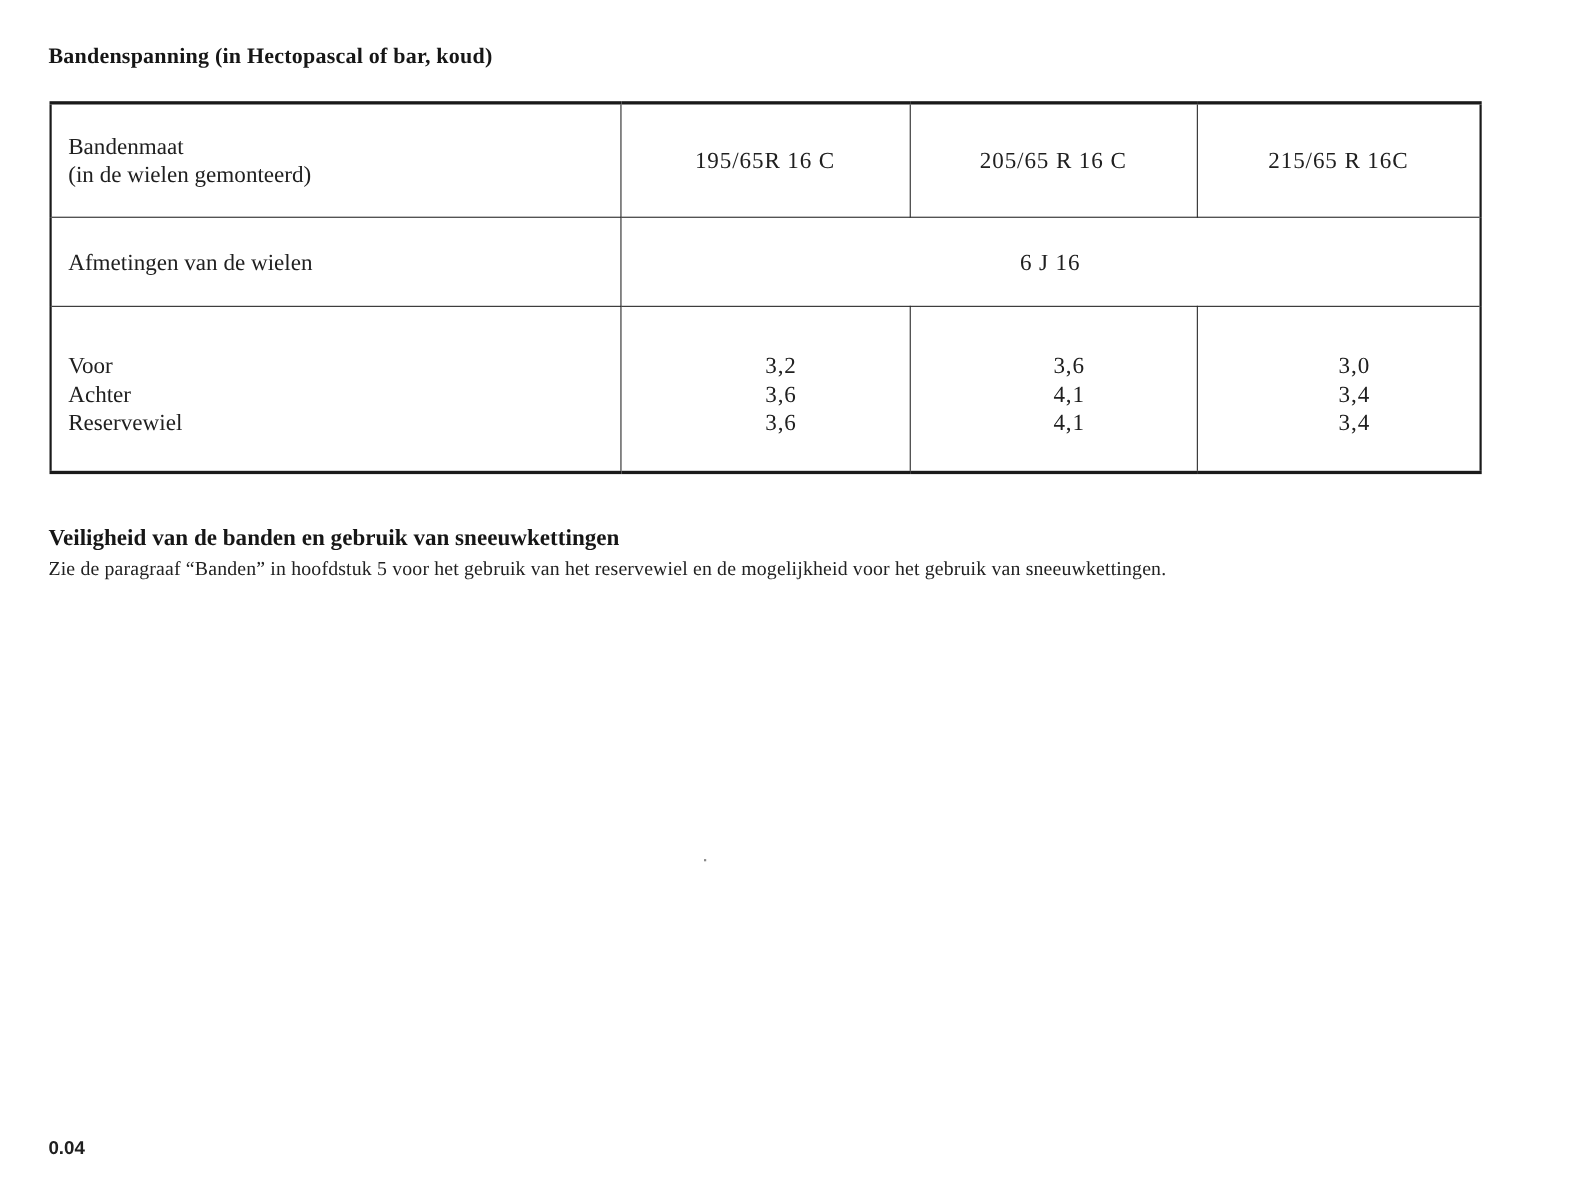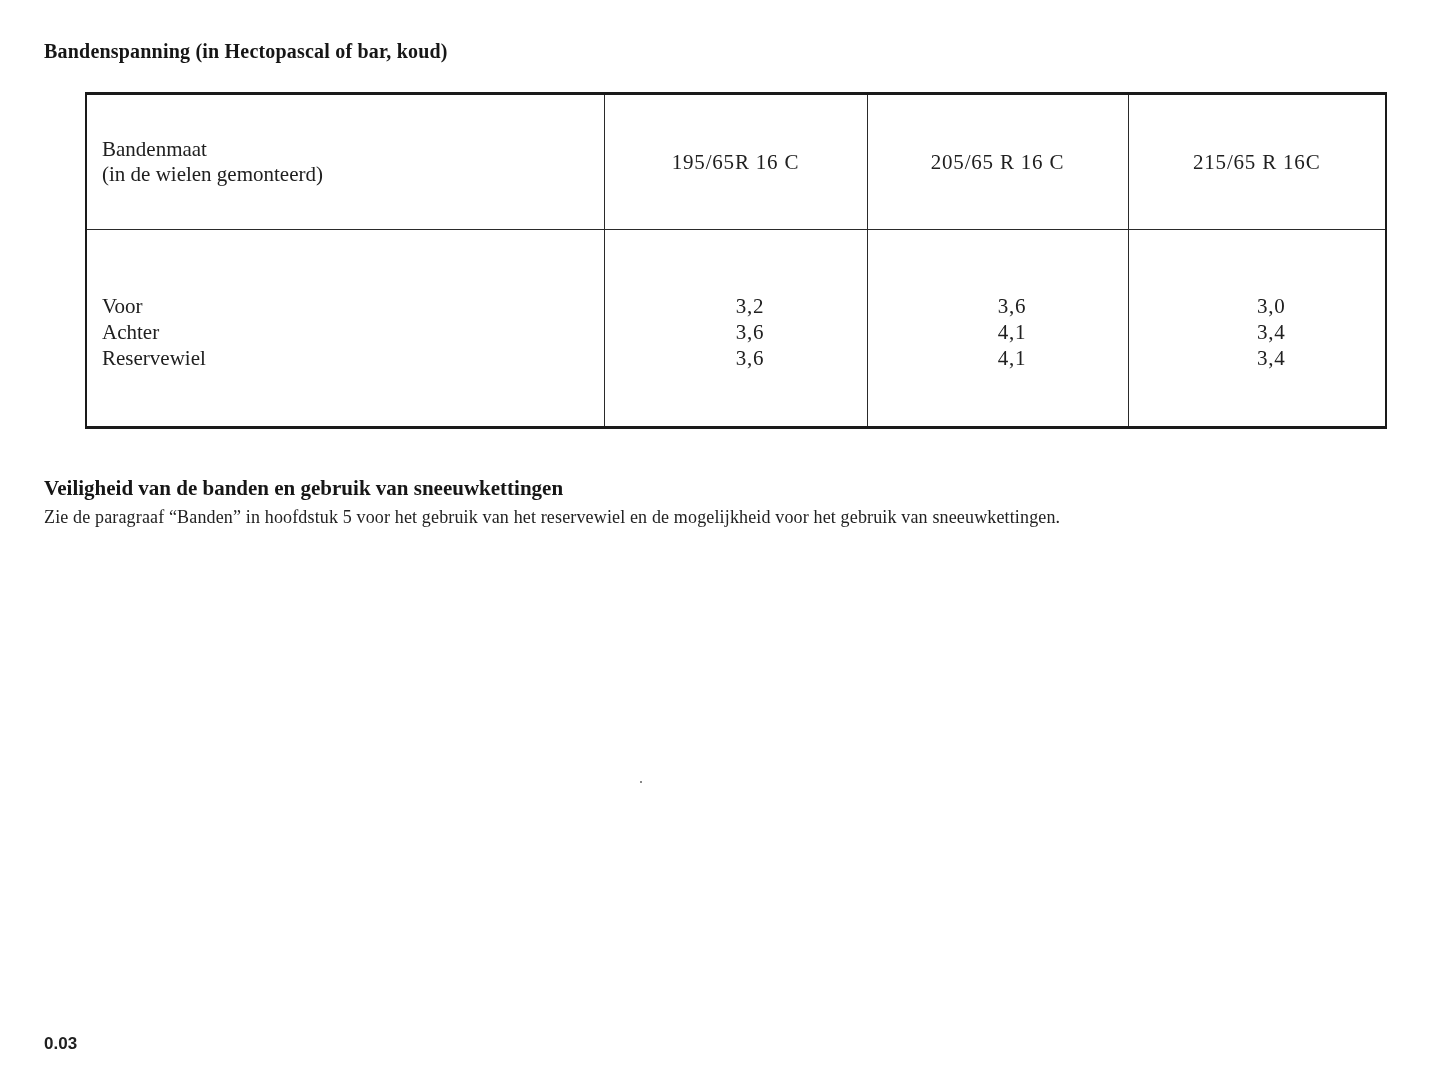--- a/index.html
+++ b/index.html
@@ -28,21 +28,20 @@
     .tire-table {
       position: absolute;
       left: 45px;
       top: 92px;
       width: 1300px;
       height: 337px;
       border-collapse: collapse;
       table-layout: fixed;
       font-size: 21px;
       color: #202020;
-      margin-left: 40px;
     }
     .tire-table td {
       border: 1.5px solid #2a2a2a;
       padding: 0;
       vertical-align: middle;
     }
     .tire-table tr.row-header td { height: 102px; }
     .tire-table tr.row-wheel td { height: 80px; }
     .tire-table tr.row-pressure td { height: 149px; }
     .tire-table .outer-top td { border-top: 3px solid #1a1a1a; }
@@ -118,20 +117,24 @@
   <tbody>
       <tr class="row-header outer-top">
     <td class="label-cell first">
       <div>Bandenmaat</div>
       <div>(in de wielen gemonteerd)</div>
     </td>
     <td class="center-cell">195/65R 16 C</td>
     <td class="center-cell">205/65 R 16 C</td>
     <td class="center-cell last">215/65 R 16C</td>
   </tr>
+  <tr class="row-wheel">
+    <td class="label-cell first">Afmetingen van de wielen</td>
+    <td class="center-cell last" colspan="3">6 J 16</td>
+  </tr>
   <tr class="row-pressure outer-bottom">
     <td class="label-cell first">
       <div class="stack">
         <span>Voor</span>
         <span>Achter</span>
         <span>Reservewiel</span>
       </div>
     </td>
     <td class="center-cell">
       <div class="stack">
@@ -156,13 +159,13 @@
     </td>
   </tr>
 </tbody>
   </table>
 
 <div class="section-heading">Veiligheid van de banden en gebruik van sneeuwkettingen</div>
 <div class="section-body">Zie de paragraaf “Banden” in hoofdstuk 5 voor het gebruik van het reservewiel en de mogelijkheid voor het gebruik van sneeuwkettingen.</div>
 
 <div class="scan-speck"></div>
 
-<div class="page-number">0.03</div>
+<div class="page-number">0.04</div>
 
 </body></html>

